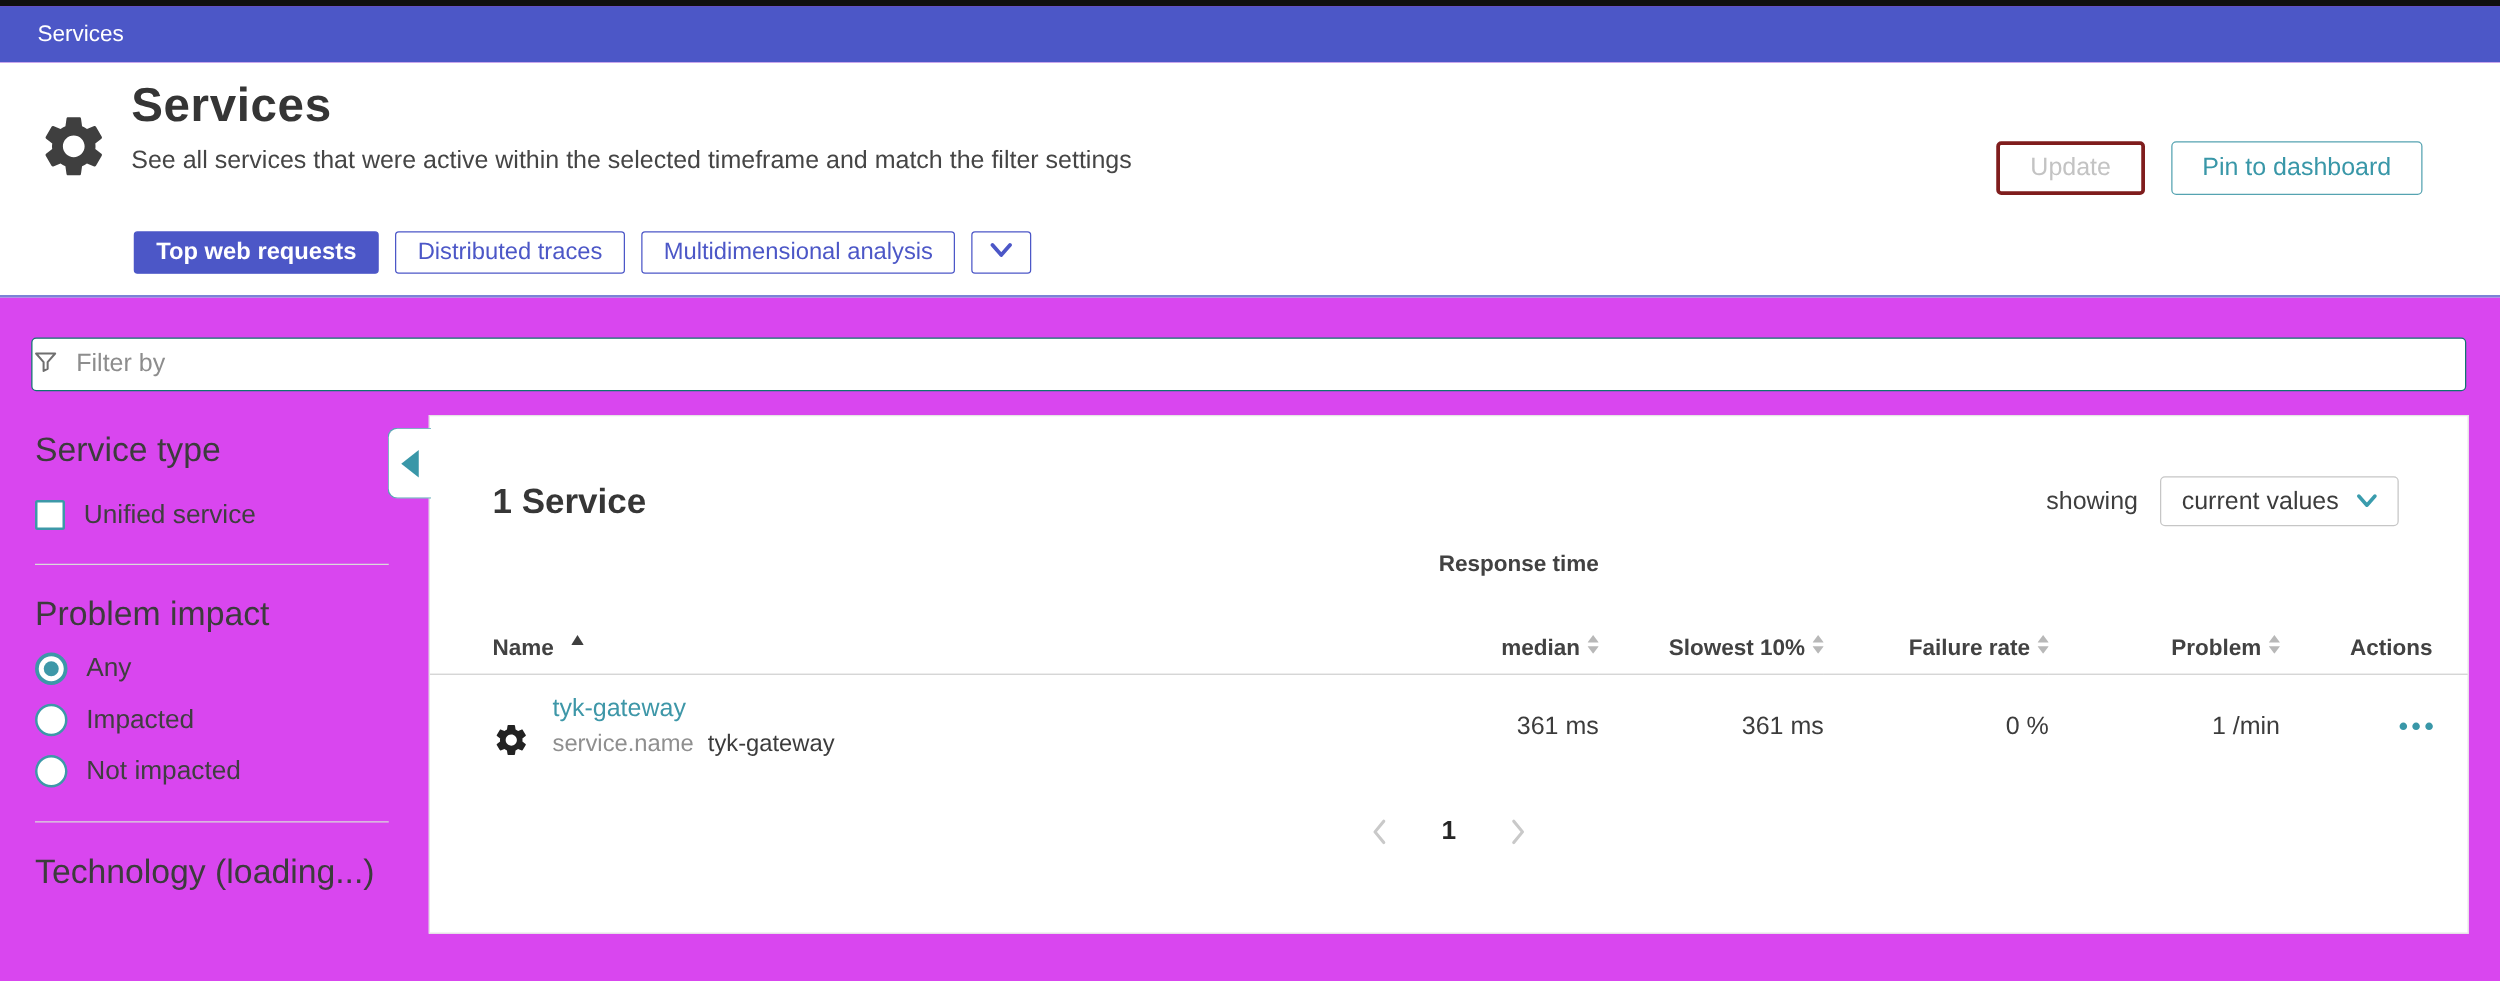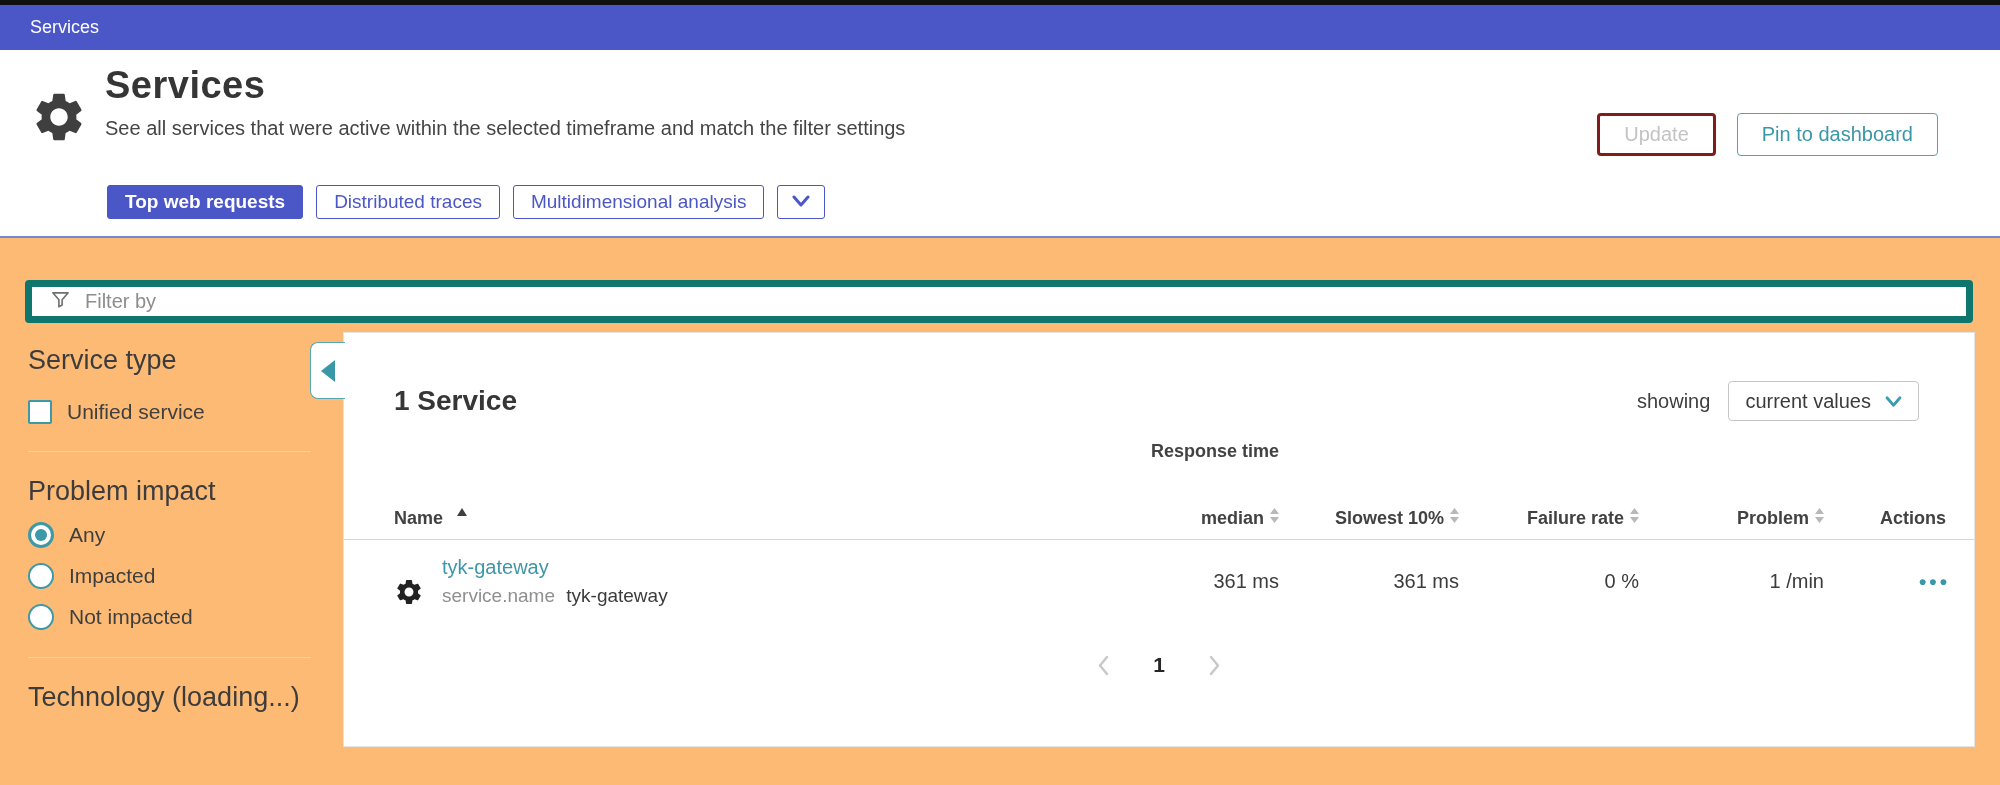--- a/index.html
+++ b/index.html
@@ -3,21 +3,21 @@
 <meta charset="utf-8">
 <style>
   * { margin: 0; padding: 0; box-sizing: border-box; }
   html, body { width: 2000px; height: 785px; }
   body {
     font-family: "Liberation Sans", sans-serif;
     background: #f2f2f2;
     color: #3b3b3b;
     overflow: hidden;
   }
-  .canvas { position: relative; width: 2000px; height: 785px; background:#fdba74; }
+  .canvas { position: relative; width: 2000px; height: 785px; background:#d946ef; }
 
   
   .topstrip { position:absolute; left:0; top:0; width:2000px; height:5px; background:#101010; }
   .breadcrumb-bar {
     position:absolute; left:0; top:5px; width:2000px; height:45px;
     background:#4c57c7; display:flex; align-items:center; padding-left:30px;
   }
   .breadcrumb-bar span { color:#ffffff; font-size:18px; cursor:pointer; }
 
   
@@ -42,23 +42,23 @@
     font-family:"Liberation Sans",sans-serif; font-size:19px; height:34px;
     padding:0 17px; border-radius:3px; border:1px solid #4c57c7;
     background:#ffffff; color:#4c57c7; cursor:pointer; display:flex; align-items:center;
   }
   .tab.active { background:#4c57c7; color:#ffffff; font-weight:700; }
   .tab.more { width:48px; justify-content:center; padding:0; }
   .tab.more svg { width:18px; height:14px; stroke:#4c57c7; }
 
   
   .filter-box {
-    position:absolute; left:25px; top:280px; width:1948px; height:43px;
-    background:#ffffff; border:7px solid #0f766e; border-radius:4px;
-    display:flex; align-items:center; padding-left:18px; gap:14px;
+    position:absolute; left:25px; top:270px; width:1948px; height:43px;
+    background:#ffffff; border:1px solid #0f766e; border-radius:4px;
+    display:flex; align-items:center; padding-left:0; gap:14px;
   }
   .filter-box svg { width:21px; height:21px; stroke:#6f6f6f; fill:none; }
   .filter-box input {
     border:none; outline:none; flex:1; font-family:"Liberation Sans",sans-serif;
     font-size:20px; color:#3b3b3b; background:transparent; height:100%;
   }
   .filter-box input::placeholder { color:#8d8d8d; }
 
   
   .sidebar { position:absolute; left:28px; top:345px; width:285px; }

